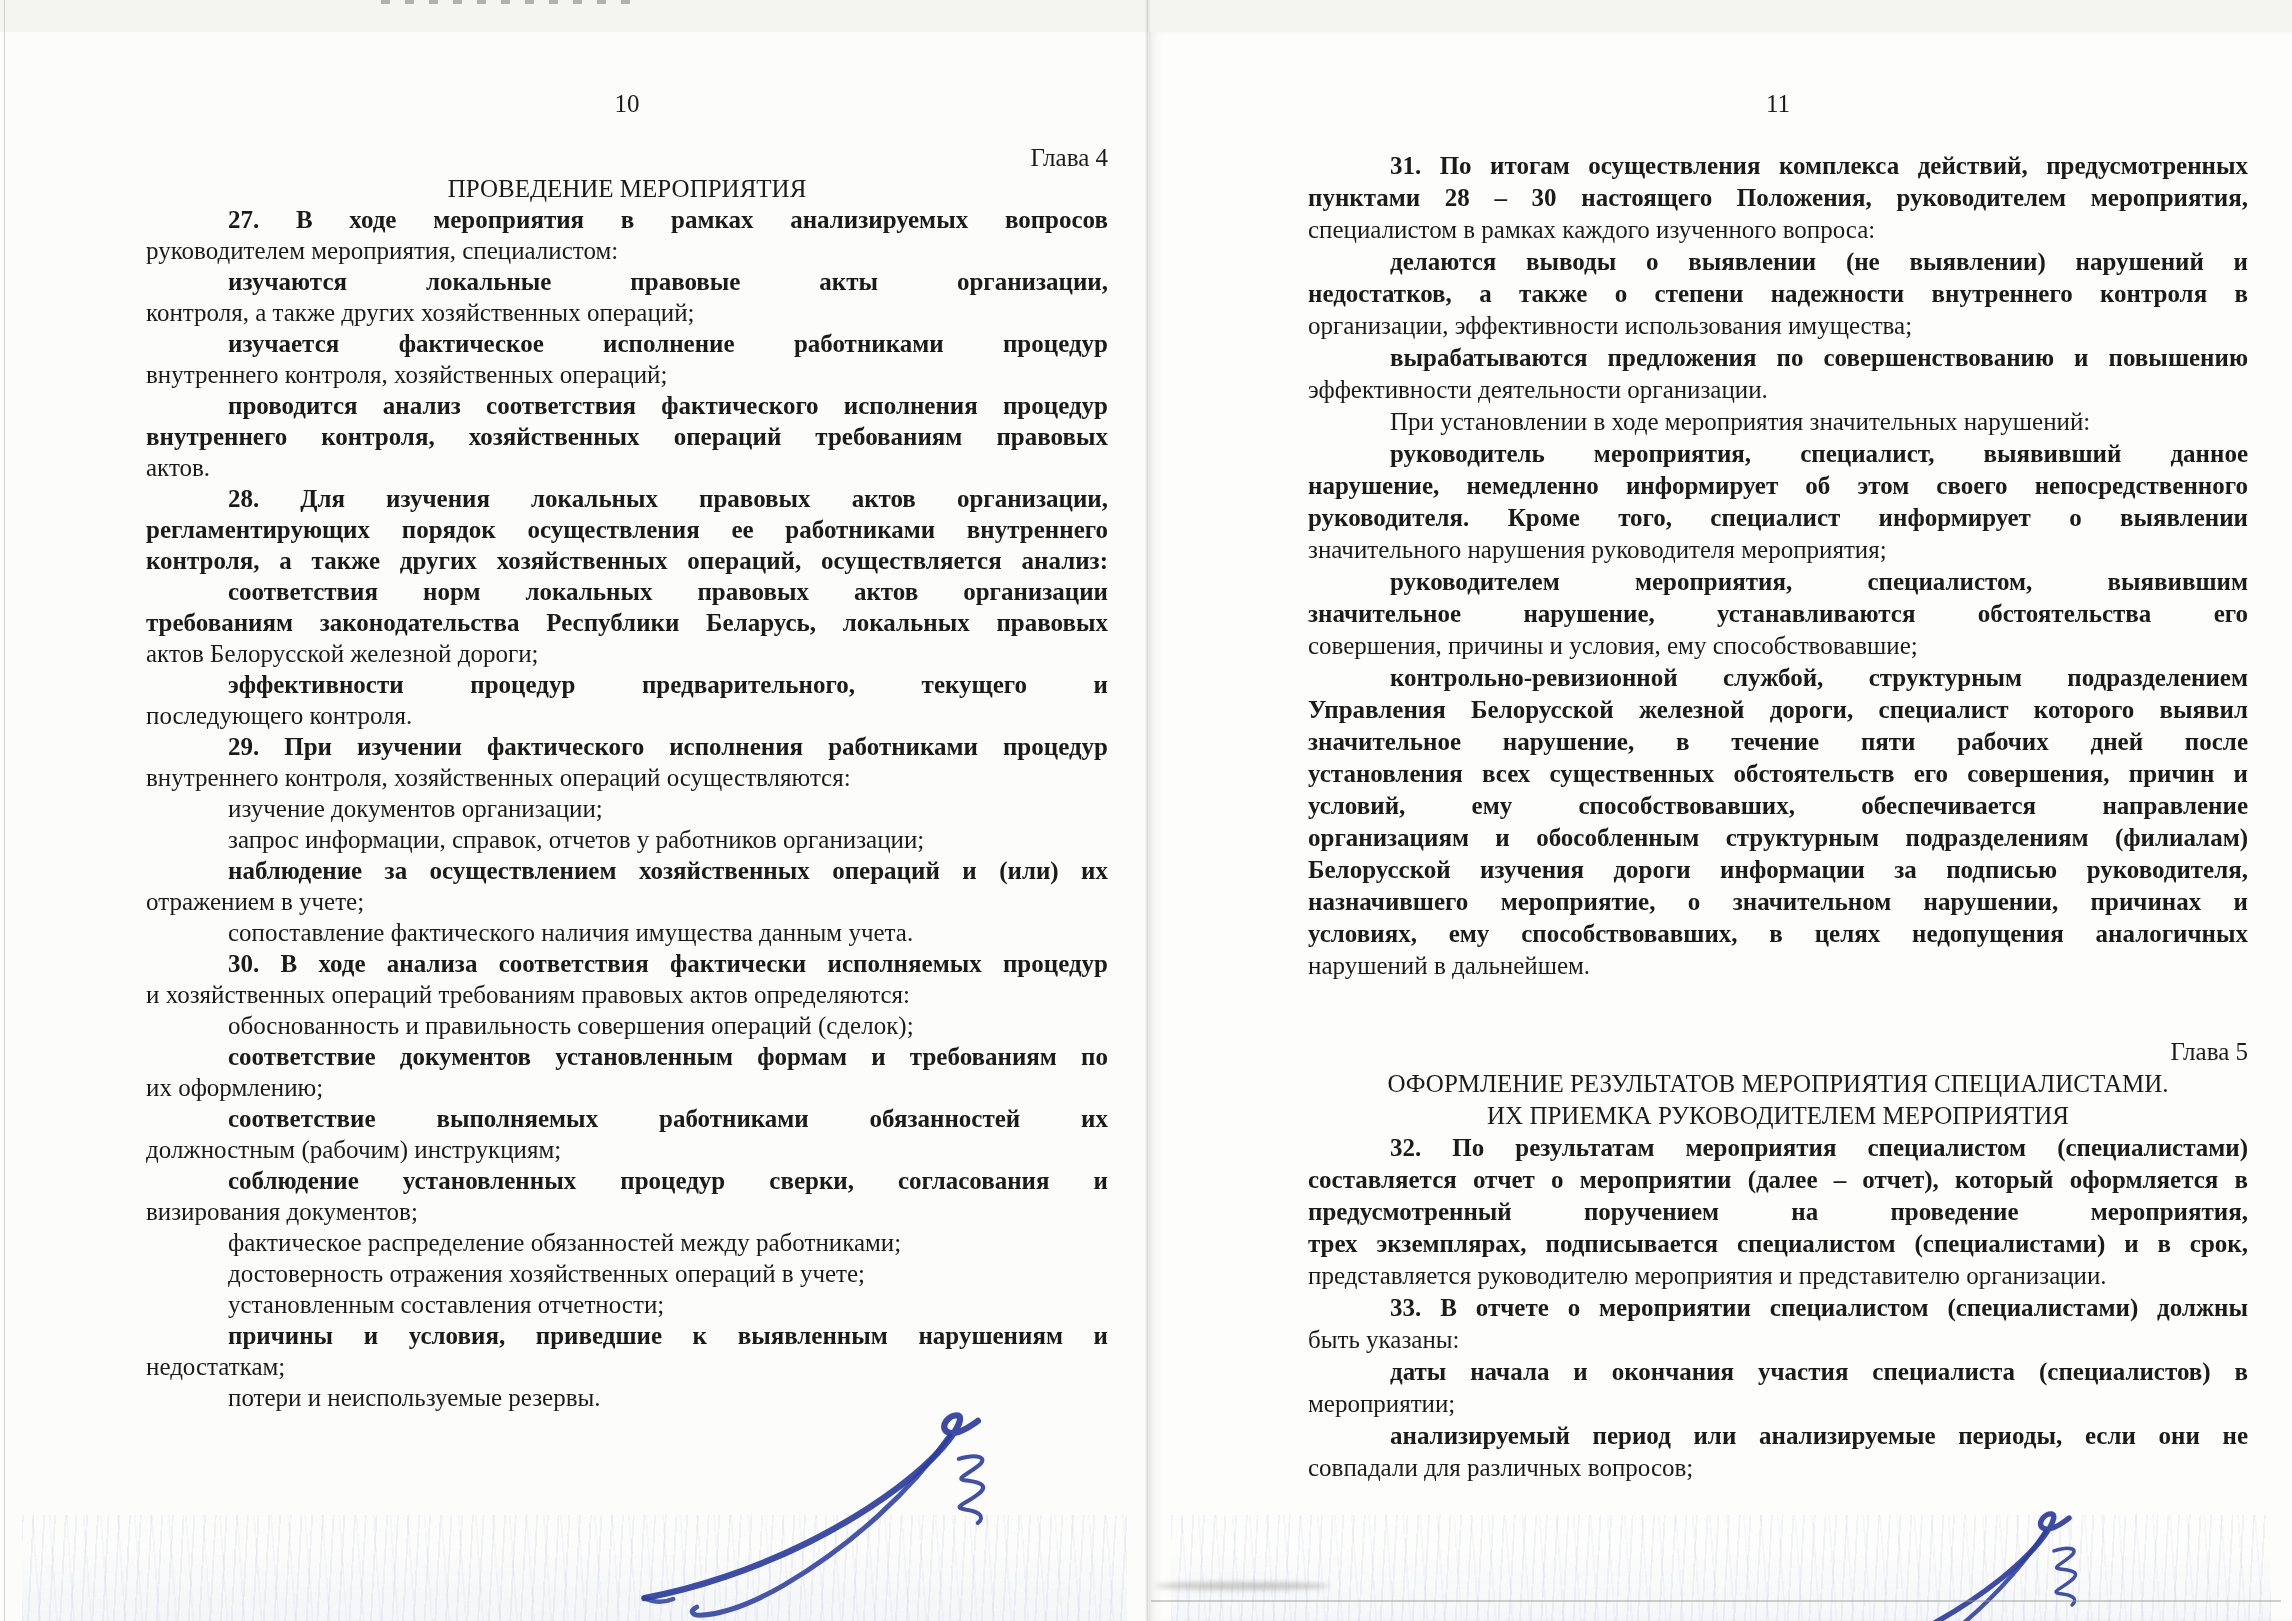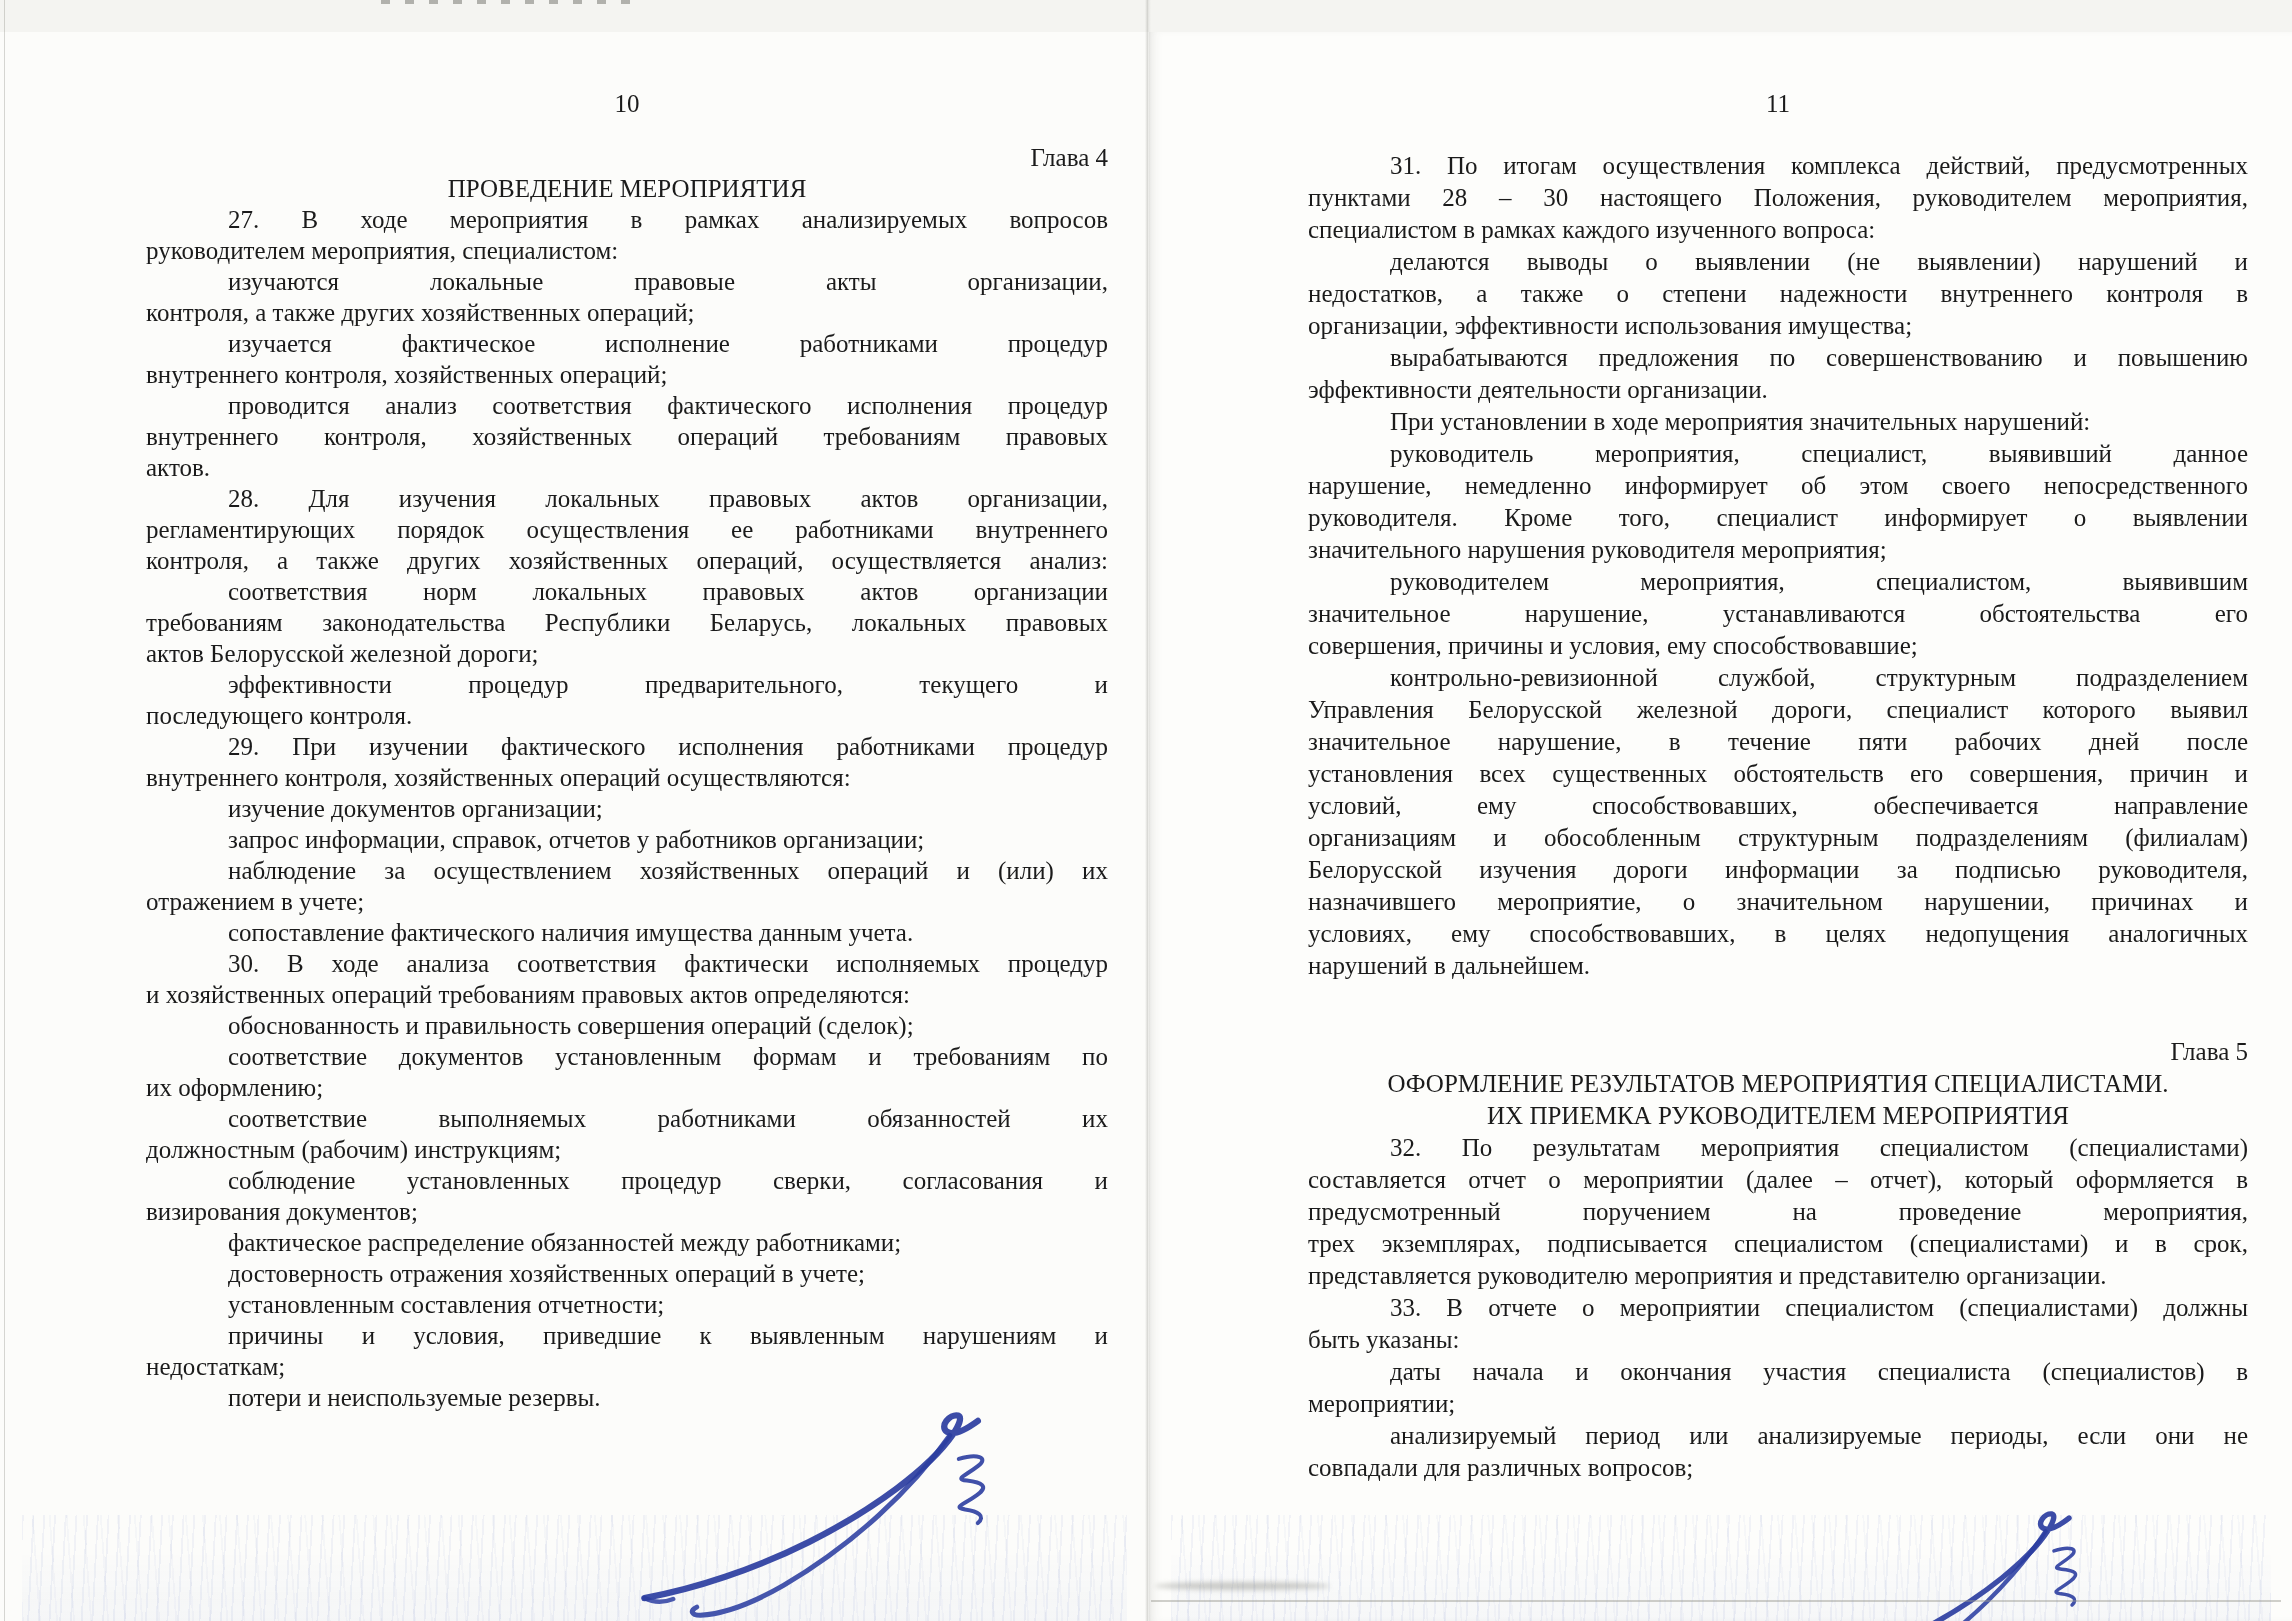--- a/index.html
+++ b/index.html
@@ -26,21 +26,21 @@
 
   .ln { min-height: 1em; }
   .pagenum { text-align: center; margin-top: 56px; }
   .content-right .body { margin-top: 29.6px; }
 
   .chapter { text-align: right; margin-top: 23px; }
   .title   { text-align: center; font-weight: normal; }
   .gap-before { margin-top: 54px; }
 
   .left { text-align: left; }
-  .just { text-align: justify; text-align-last: justify; }
+  .just { text-align: justify; text-align-last: justify; font-weight: bold; }
   .indent { padding-left: 82px; }
 
   
   .signature { position: absolute; pointer-events: none; }
   .sig-left  { left: 631px; top: 1351px; width: 399px; height: 244px; }
   .sig-right { left: 627px; top: 1458px; width: 340px; height: 208px; transform: rotate(-2deg); }
   .signature path { fill: none; stroke: var(--sig, #2b3da0); stroke-linecap: round; stroke-linejoin: round; }
   .signature .s1 { stroke-width: 7; opacity: .92; }
   .signature .s2 { stroke-width: 5.5; opacity: .88; }
   .signature .s3 { stroke-width: 4.5; opacity: .9; }

